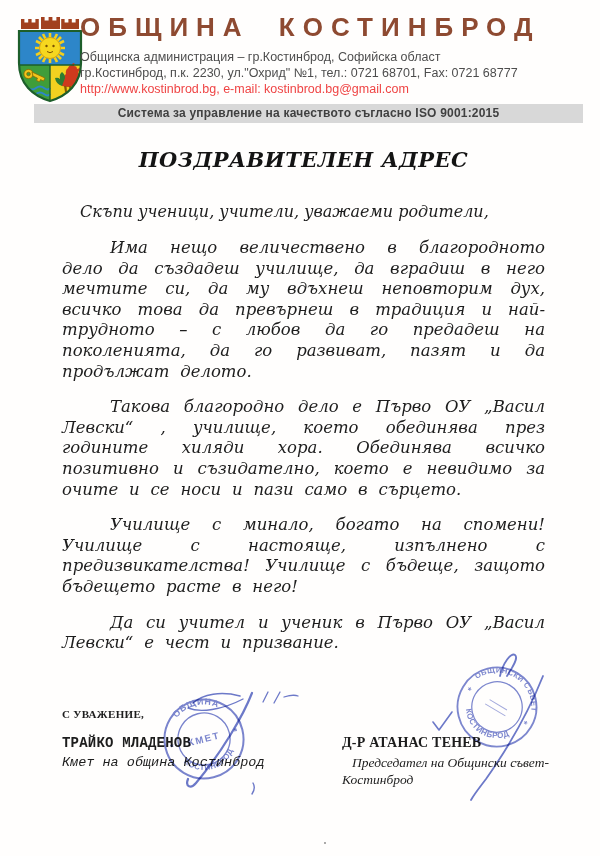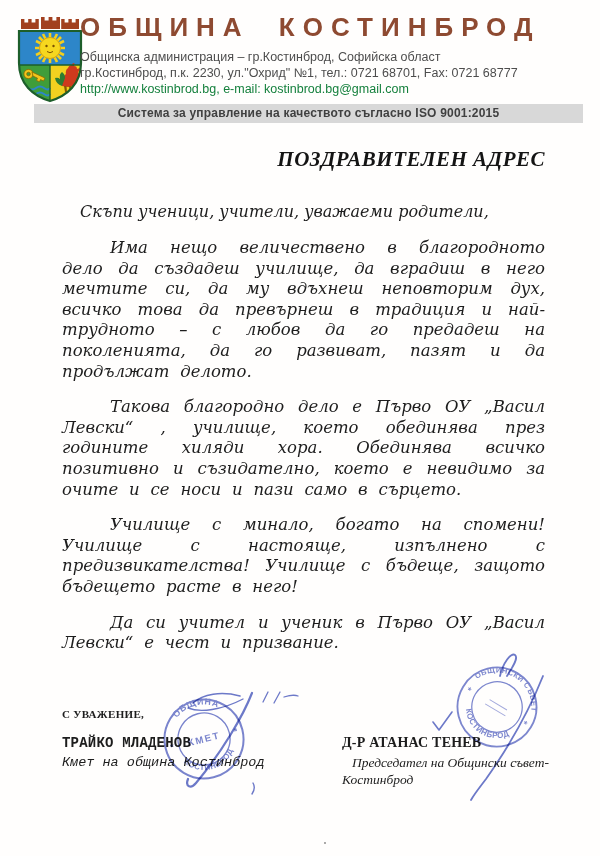--- a/index.html
+++ b/index.html
@@ -9,34 +9,34 @@
   }
   
   .coa { position:absolute; left:12px; top:8px; width:76px; height:96px; }
   .head-text { position:absolute; left:80px; top:12px; right:8px; }
   .muni {
     font-weight:bold; font-size:26px; color:#8e4a31;
     letter-spacing:8px; word-spacing:14px; white-space:nowrap; line-height:30px;
   }
   .addr { font-size:12.5px; color:#4d4d4d; line-height:16px; }
   .addr.first { margin-top:7px; }
-  .addr.contact { color:#15803d; }
+  .addr.contact { color:#ef4444; }
   .iso-bar {
     position:absolute; top:104px; left:34px; right:17px; height:19px;
     background:#d8d8d8; color:#404040; font-weight:bold; font-size:12px;
     line-height:19px; text-align:center; letter-spacing:0.2px;
   }
   
   .content {
     position:absolute; top:123px; left:0; right:0; padding:0 55px 0 62px;
     color:#1d1d1d; font-family:"DejaVu Serif", serif; font-style:italic;
   }
   .title {
-    text-align:right; font-size:21px; font-weight:bold; margin:24px 0 0 0;
-    letter-spacing:0.5px; color:#141414;font-family:Liberation Serif, serif;
+    text-align:center; font-size:21px; font-weight:bold; margin:24px 0 0 0;
+    letter-spacing:0.5px; color:#141414;
   }
   .salutation { margin:30px 0 0 18px; font-size:16px; }
   .para {
     margin:15px 0 0 0; font-size:16.5px; line-height:20.6px;
     text-align:justify; text-indent:48px; word-spacing:0.34em;
   }
   .para.p1 { margin-top:17px; }
   
   .foot {
     position:absolute; left:62px; right:38px; top:708px;

